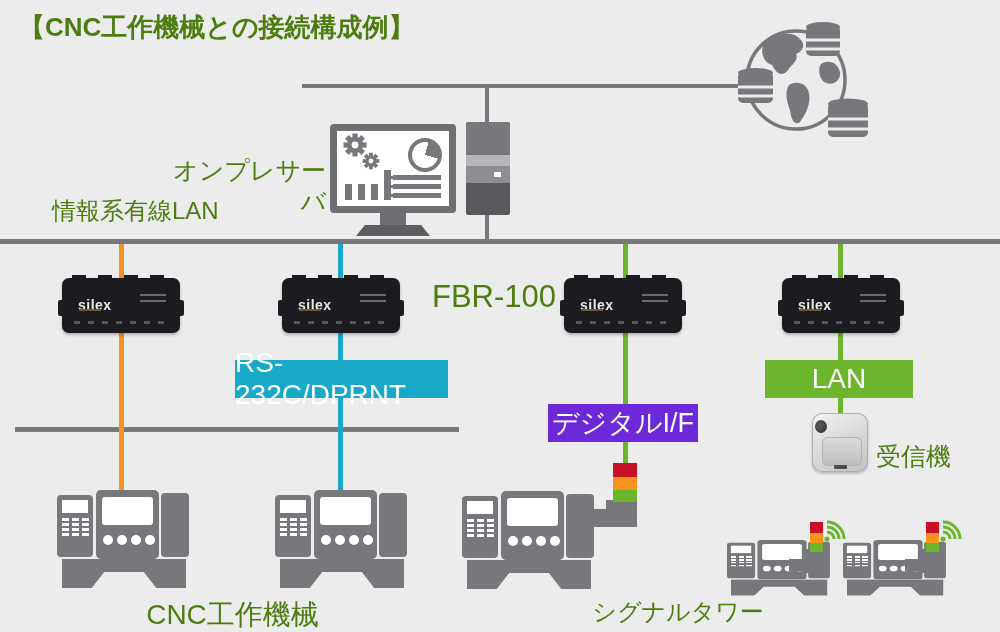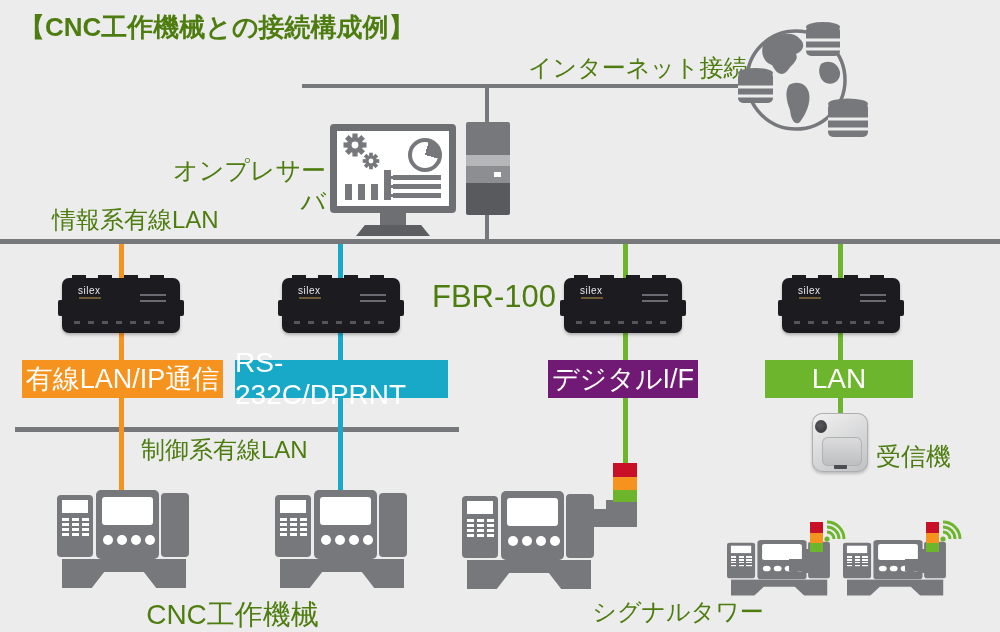--- a/index.html
+++ b/index.html
@@ -20,22 +20,22 @@
   .connbox{position:absolute;top:360px;height:38px;z-index:4;display:flex;
     align-items:center;justify-content:center;color:#fff;font-weight:500;}
 
   
   .silex{position:absolute;width:118px;height:55px;background:#1b1b20;border-radius:7px;
     z-index:3;box-shadow:0 2px 3px rgba(0,0,0,.25);}
   .silex:before{content:"";position:absolute;top:-3px;left:10px;right:10px;height:4px;
     background:repeating-linear-gradient(to right,#1b1b20 0 14px,transparent 14px 26px);}
   .silex:after{content:"";position:absolute;top:22px;left:-4px;width:126px;height:16px;
     background:#1b1b20;border-radius:2px;z-index:-1;}
-  .silex .brand{position:absolute;left:16px;top:7px;color:#e9e9e9;font-size:10px;
-    font-weight:normal;letter-spacing:.5px;}
+  .silex .brand{position:absolute;left:16px;top:19px;color:#e9e9e9;font-size:14px;
+    font-weight:bold;letter-spacing:.5px;}
   .silex .brand:after{content:"";position:absolute;left:1px;top:12px;width:22px;height:2px;background:#6d5a33;}
   .silex .leds{position:absolute;right:14px;top:16px;width:26px;height:10px;
     background:repeating-linear-gradient(to bottom,#6a6a72 0 2px,transparent 2px 6px);}
   .silex .ports{position:absolute;left:12px;right:12px;bottom:9px;height:3px;
     background:repeating-linear-gradient(to right,#55555e 0 6px,transparent 6px 14px);}
 
   
   .monitor{position:absolute;left:330px;top:124px;width:126px;height:89px;background:#fff;
     border:7px solid #6e6f72;border-radius:4px;box-sizing:border-box;}
   .mon-neck{position:absolute;left:380px;top:211px;width:26px;height:14px;background:#6e6f72;}
@@ -97,21 +97,20 @@
   .receiver .slot{position:absolute;left:22px;bottom:3px;width:13px;height:4px;background:#4c4d51;border-radius:1px;}
 </style>
 </head>
 <body>
 
 <div class="canvas">
 
   <div class="txt" style="left:19px;top:10px;font-size:26px;font-weight:700;">【CNC工作機械との接続構成例】</div>
 
   <div class="hline" style="left:302px;top:84px;width:444px;height:4px;"></div>
-  <div class="txt" style="left:528px;top:52px;font-size:24px;">インターネット接続</div>
 
   <svg class="abs" style="left:733px;top:12px;" width="140" height="132" viewBox="0 0 140 132">
     <circle cx="63" cy="68" r="49" fill="none" stroke="#77787b" stroke-width="3.5"></circle>
     <path fill="#77787b" d="M30 33 C42 21 60 18 67 27 C73 32 70 40 63 42 C66 48 59 52 55 58 C49 66 43 61 39 53 C33 51 27 44 30 33 Z"></path>
     <path fill="#77787b" d="M56 73 C65 68 74 72 76 81 C78 91 73 102 67 110 C62 114 58 108 57 98 C53 88 52 79 56 73 Z"></path>
     <path fill="#77787b" d="M88 52 C96 47 105 51 107 60 C108 68 101 74 93 71 C87 69 84 58 88 52 Z"></path>
 
     <g fill="#77787b">
       <rect x="73" y="14" width="34" height="30" rx="5"></rect>
       <ellipse cx="90" cy="15" rx="17" ry="5"></ellipse>
@@ -176,21 +175,21 @@
 
   <div class="vline" style="left:485px;top:86px;width:4px;height:155px;"></div>
   <div class="pctower">
     <div class="b1"></div>
       <div class="b2"></div>
       <div class="b3"></div>
       <div class="dot"></div>
       <div class="b4"></div>
   </div>
 
-  <div class="txt" style="left:52px;top:204px;font-size:24px;">情報系有線LAN</div>
+  <div class="txt" style="left:52px;top:195px;font-size:24px;">情報系有線LAN</div>
   <div class="hline" style="left:0;top:239px;width:1000px;height:5px;z-index:1;"></div>
 
   <div class="cline" style="left:119px;top:244px;height:248px;background:#f6921e;"></div>
   <div class="cline" style="left:338px;top:244px;height:248px;background:#18a9c9;"></div>
   <div class="cline" style="left:623px;top:244px;height:220px;background:#6cb52d;"></div>
   <div class="cline" style="left:838px;top:244px;height:174px;background:#6cb52d;"></div>
 
   <div class="silex" style="left:62px;top:278px;">
     <span class="brand">silex</span>
     <span class="leds"></span>
@@ -207,27 +206,25 @@
     <span class="ports"></span>
   </div>
   <div class="silex" style="left:782px;top:278px;">
     <span class="brand">silex</span>
     <span class="leds"></span>
     <span class="ports"></span>
   </div>
 
   <div class="txt" style="left:432px;top:279px;font-size:31px;">FBR-100</div>
 
-  <div class="connbox" style="left:22px;width:201px;background:#f6921e;font-size:27px;">有線LAN/IP通信</div>
   <div class="connbox" style="left:235px;width:213px;background:#18a9c9;font-size:28px;">RS-232C/DPRNT</div>
-  <div class="connbox" style="left:548px;width:150px;background:#701a75;font-size:27px;">デジタルI/F</div>
+  <div class="connbox" style="left:548px;width:150px;background:#6d28d9;font-size:27px;margin-top:44px;">デジタルI/F</div>
   <div class="connbox" style="left:765px;width:148px;background:#6cb52d;font-size:28px;">LAN</div>
 
   <div class="hline" style="left:15px;top:427px;width:444px;height:5px;z-index:1;"></div>
-  <div class="txt" style="left:141px;top:434px;font-size:24px;">制御系有線LAN</div>
 
   <div class="machine" style="left:57px;top:490px;z-index:3;">
     <div class="m-left">
         <div class="m-screen"></div>
         <div class="m-keys"></div>
       </div>
     <div class="m-console">
         <div class="m-cscreen"></div>
         <div class="m-dots">
           <i></i>

